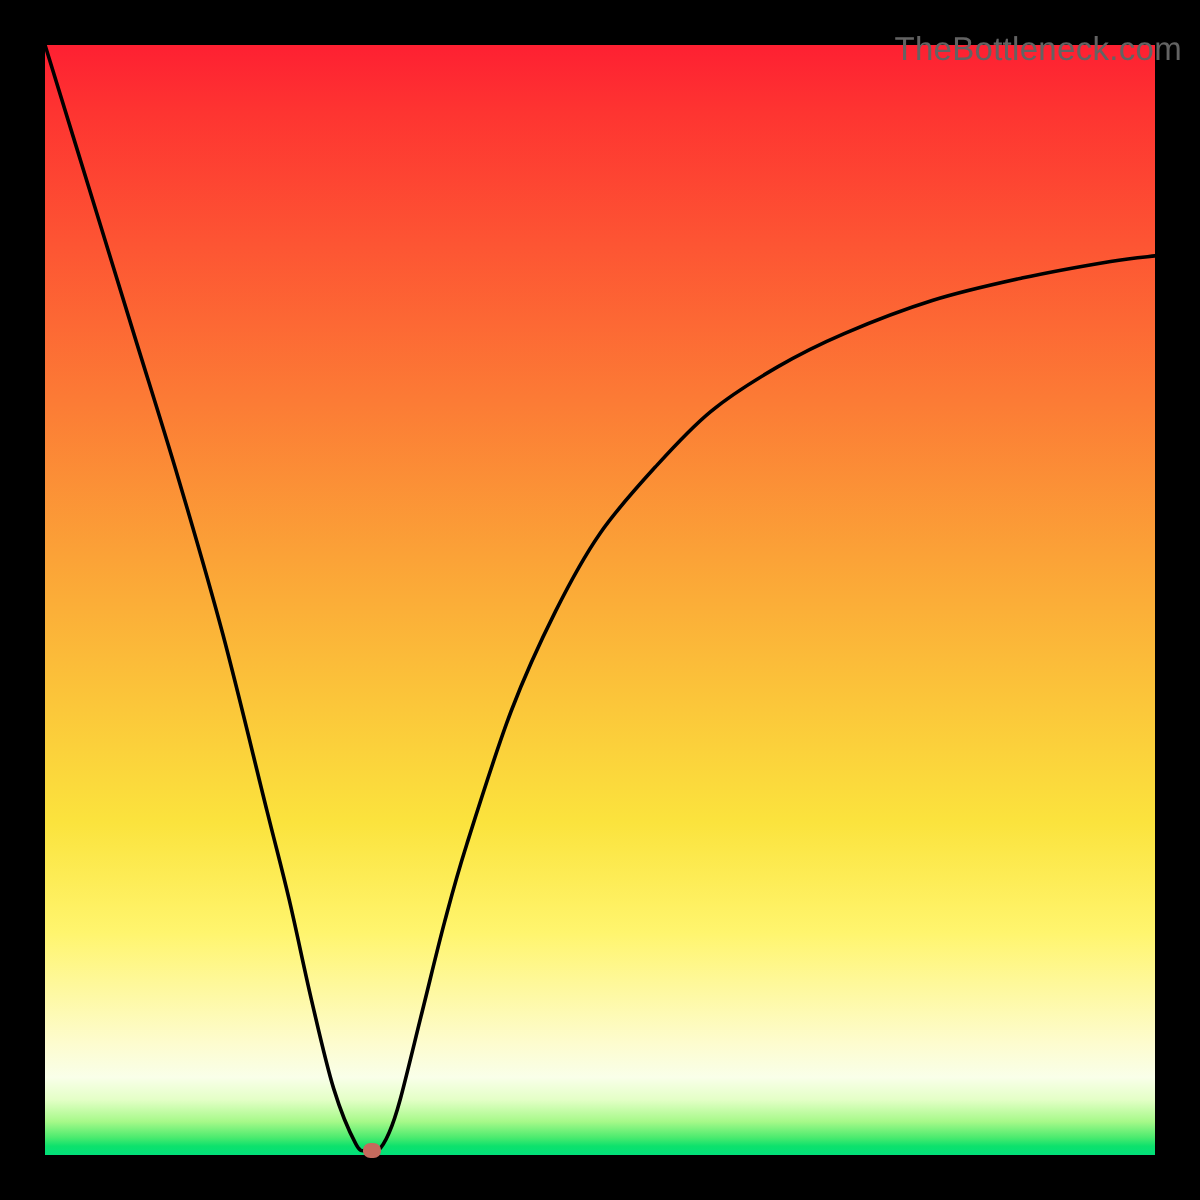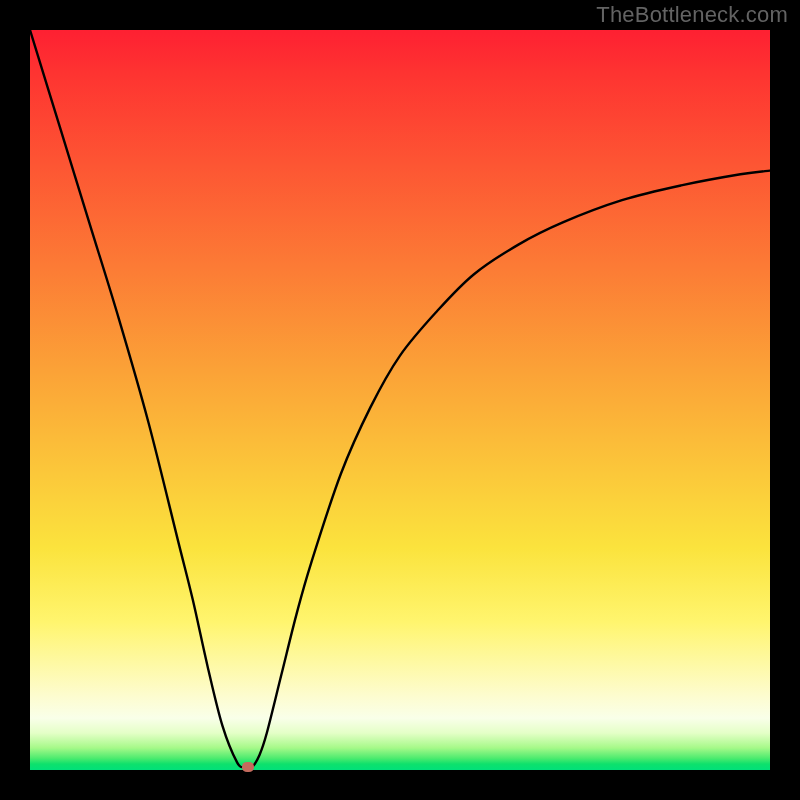--- a/index.html
+++ b/index.html
@@ -12,21 +12,21 @@
     overflow: hidden;
   }
   .outer {
     position: relative;
     width: 800px;
     height: 800px;
     background: #000;
   }
   .watermark {
     position: absolute;
-    top: 2px;
+    top: 20px;
     right: 12px;
     color: #636363;
     font-size: 22px;
     font-weight: 400;
     letter-spacing: 0.2px;
     font-family: Arial, Helvetica, sans-serif;
     z-index: 20;
   }
   .plot-frame {
     position: absolute;

